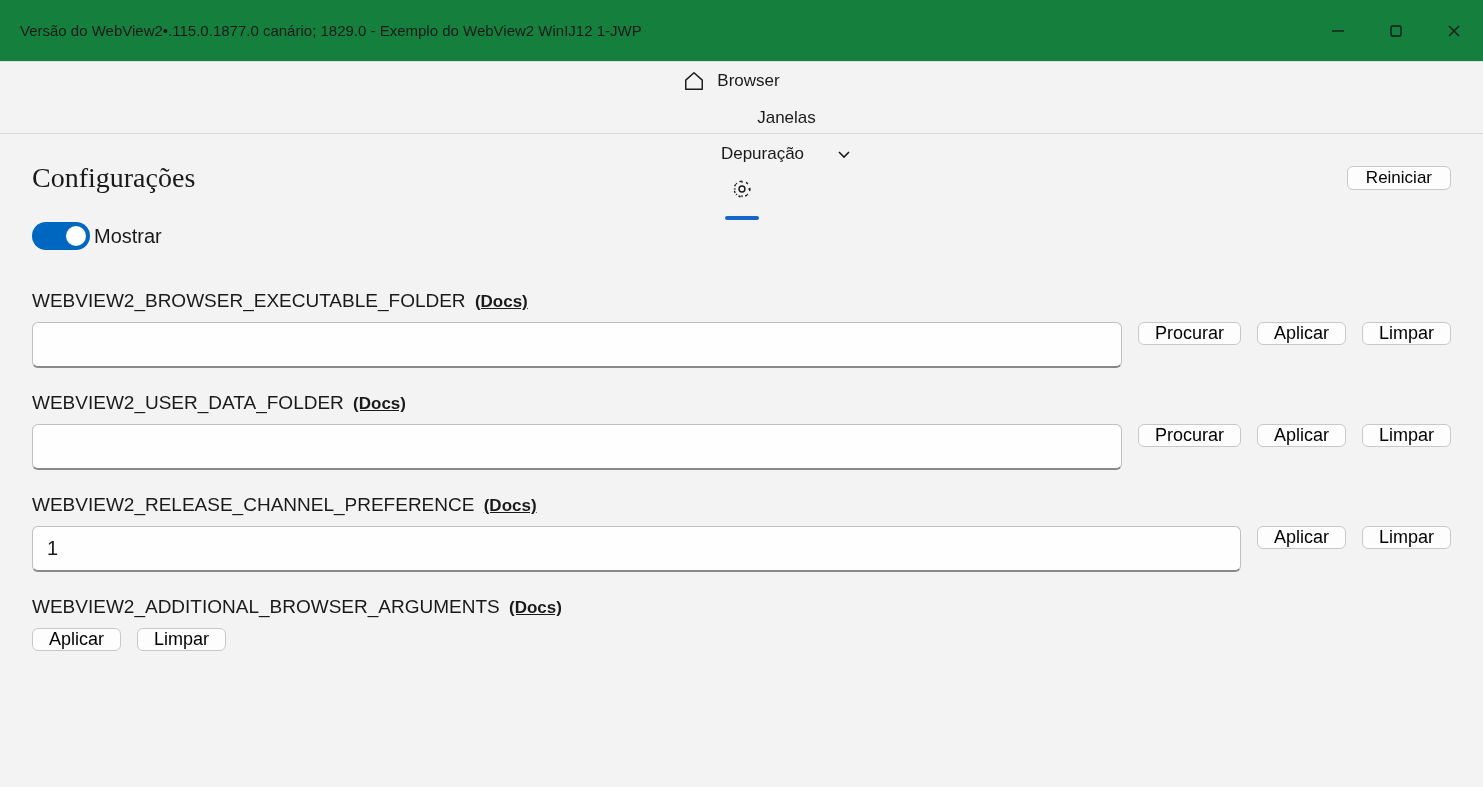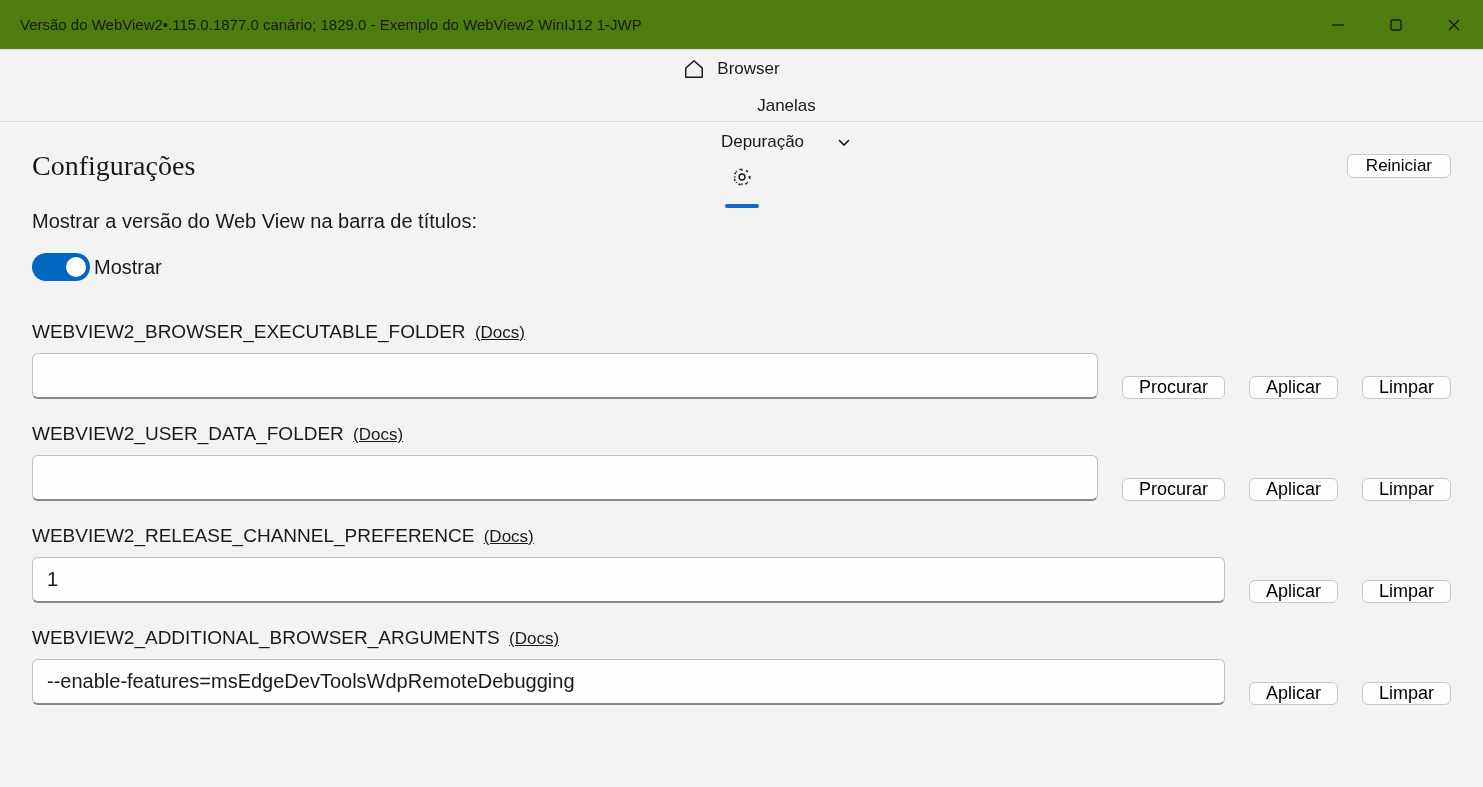--- a/index.html
+++ b/index.html
@@ -9,22 +9,22 @@
       font-family: 'Segoe UI', Tahoma, Geneva, Verdana, sans-serif;
     }
     body {
       width: 1483px;
       height: 787px;
       background: #f3f3f3;
       overflow: hidden;
     }
     
     .titlebar {
-      height: 50px;
-      background: #4d7c0f;
+      height: 62px;
+      background: #15803d;
       display: flex;
       align-items: center;
       justify-content: space-between;
       padding: 0 0 0 20px;
       border-bottom: 1px solid #e0e0e0;
     }
     .titlebar-text {
       font-size: 15px;
       color: #1a1a1a;
     }
@@ -153,25 +153,26 @@
       font-size: 19px;
       color: #1a1a1a;
       margin-bottom: 10px;
     }
     .env-label .docs {
       font-size: 17px;
       color: #1a1a1a;
       text-decoration: underline;
       cursor: pointer;
       margin-left: 4px;
+      font-weight: bold;
     }
     .env-row {
       display: flex;
-      gap: 24px;
-      align-items: flex-end;
+      gap: 16px;
+      align-items: flex-start;
     }
     .env-input {
       flex: 1;
       border: 1px solid #c0c0c0;
       border-bottom: 2px solid #888;
       border-radius: 6px;
       background: #fefefe;
       font-size: 20px;
       padding: 10px 14px;
       color: #1a1a1a;
@@ -241,21 +242,20 @@
     </svg>
   </div>
 </div>
 
 <div class="content">
   <div class="header-row">
     <div class="page-title">Configurações</div>
     <button class="btn-restart">Reiniciar</button>
   </div>
 
-  <div class="setting-label-text">Mostrar a versão do Web View na barra de títulos:</div>
 
   <div class="toggle-row">
     <div class="toggle">
       <div class="toggle-knob"></div>
     </div>
     <div class="toggle-label">Mostrar</div>
   </div>
 
   <div class="env-group">
     <div class="env-label">
@@ -294,19 +294,18 @@
       <button class="env-btn">Limpar</button>
     </div>
   </div>
 
   <div class="env-group">
     <div class="env-label">
       <span>WEBVIEW2_ADDITIONAL_BROWSER_ARGUMENTS</span>
       <span class="docs">(Docs)</span>
     </div>
     <div class="env-row">
-      <input class="env-input" value="--enable-features=msEdgeDevToolsWdpRemoteDebugging" style="">
       <button class="env-btn">Aplicar</button>
       <button class="env-btn">Limpar</button>
     </div>
   </div>
 
 </div>
 
 </body></html>

